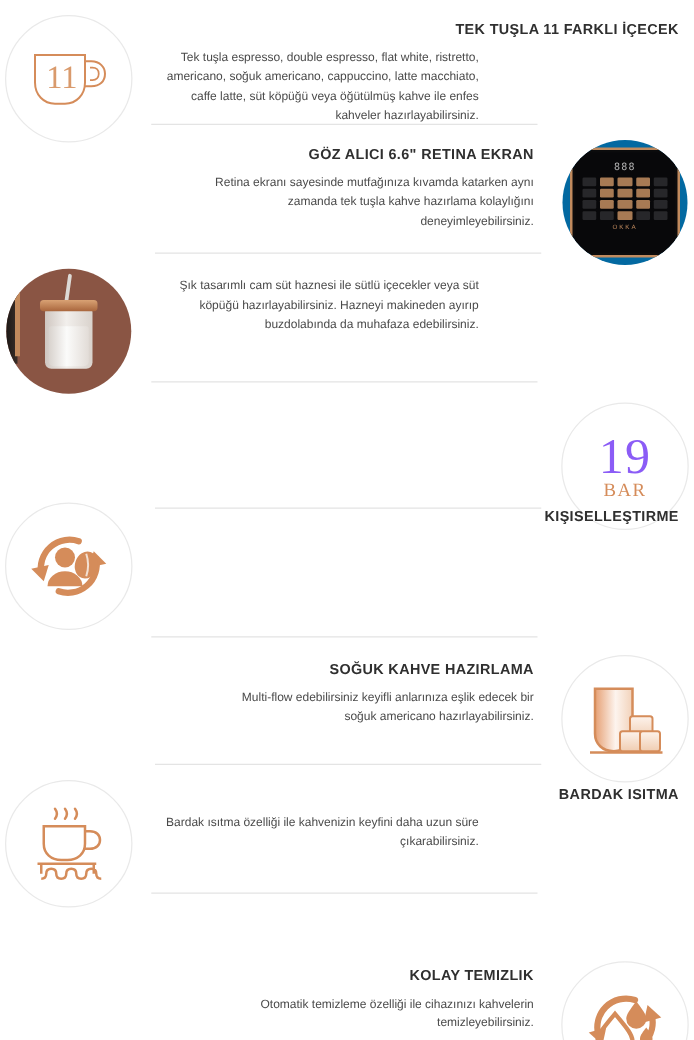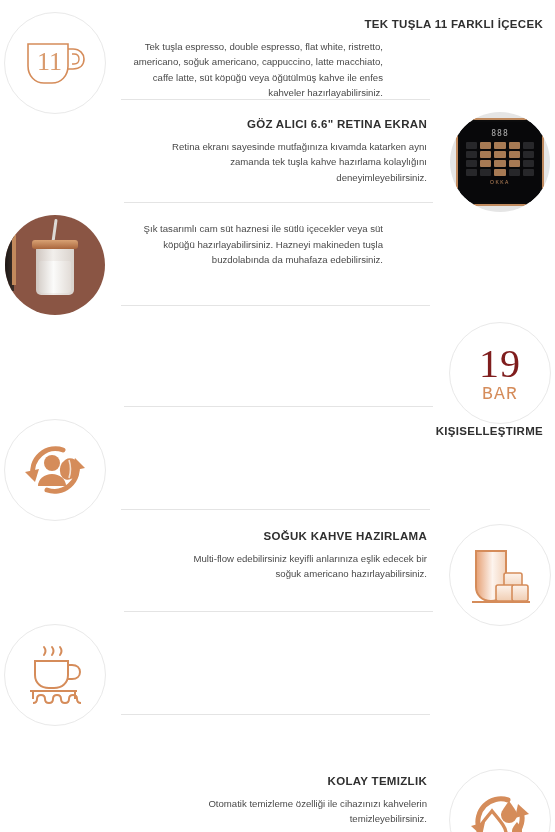--- a/index.html
+++ b/index.html
@@ -74,35 +74,35 @@
   .ac{stroke:#d58c5a;fill:none;}
   .acf{fill:#d58c5a;}
 
   
   .bar19{
     display:flex;flex-direction:column;align-items:center;justify-content:center;
     line-height:1;
   }
   .bar19 .n{
     font-family:"Liberation Serif", serif;
-    font-size:40px;color:#7f1d1d;font-weight:normal;letter-spacing:1px;
+    font-size:40px;color:#8b5cf6;font-weight:normal;letter-spacing:1px;
   }
   .bar19 .t{
-    font-family:Liberation Mono, monospace;
-    font-size:18px;color:#d58c5a;letter-spacing:1.2px;margin-top:1px;
+    font-family:Liberation Serif, serif;
+    font-size:15px;color:#d58c5a;letter-spacing:1.2px;margin-top:1px;
   }
 
   
   .cup11 .num{
     font-family:"Liberation Serif", serif;
     font-size:26px;fill:#d99a6c;
   }
 
   
-  .photo-panel{background:#e5e5e5;}
+  .photo-panel{background:#0369a1;}
   .panel-bezel{
     position:absolute;inset:6px;
     border-radius:10px;
     border:2px solid #c08a5e;
     background:#0b0b0c;
   }
   .panel-screen{
     position:absolute;inset:10px;
     border-radius:7px;
     background:#08080a;
@@ -226,40 +226,40 @@
           <div class="jar-side"></div>
           <div class="jar-sideaccent"></div>
           <div class="jar-tube"></div>
           <div class="jar-body"></div>
           <div class="jar-milk"></div>
           <div class="jar-lid"></div>
         </div>
       </div>
     </div>
     <div class="txt">
-      <p class="body">Şık tasarımlı cam süt haznesi ile sütlü içecekler veya süt köpüğü hazırlayabilirsiniz. Hazneyi makineden tuşla buzdolabında da muhafaza edebilirsiniz.</p>
+      <p class="body">Şık tasarımlı cam süt haznesi ile sütlü içecekler veya süt köpüğü hazırlayabilirsiniz. Hazneyi makineden ayırıp buzdolabında da muhafaza edebilirsiniz.</p>
     </div>
   </div>
   <div class="divider" style="left:121px;top:305px;width:309px;"></div>
 
   <div class="row rev" style="top:318px;">
     <div class="media">
       <div class="circle ring">
         <div class="bar19">
           <span class="n">19</span>
           <span class="t">BAR</span>
         </div>
       </div>
     </div>
     <div class="txt">
     </div>
   </div>
   <div class="divider" style="left:124px;top:406px;width:309px;"></div>
 
-  <div class="row" style="top:415px;">
+  <div class="row" style="top:398px;">
     <div class="media">
       <div class="circle ring">
         <svg width="76" height="76" viewBox="0 0 76 76" aria-hidden="true">
           <path class="ac" stroke-width="5" stroke-linecap="round" d="M16 44 a23 23 0 0 1 30 -26"></path>
           <path class="acf" d="M8 40 l14 -3 l-4 13 z"></path>
           <path class="ac" stroke-width="5" stroke-linecap="round" d="M60 32 a23 23 0 0 1 -30 26"></path>
           <path class="acf" d="M68 36 l-14 3 l4 -13 z"></path>
           <circle class="acf" cx="35" cy="31" r="8"></circle>
           <path class="acf" d="M21 54 a14 12 0 0 1 28 0 z"></path>
           <ellipse class="acf" cx="52" cy="37" rx="9" ry="11" transform="rotate(18 52 37)"></ellipse>
@@ -308,20 +308,24 @@
       <div class="circle ring">
         <svg width="76" height="72" viewBox="0 0 76 72" aria-hidden="true">
           <path class="ac" stroke-width="2" stroke-linecap="round" d="M27 16 q3 -4 0 -8 M35 16 q3 -4 0 -8 M43 16 q3 -4 0 -8"></path>
           <path class="ac" stroke-width="2" d="M18 22 h33 v14 c0 8 -6 13 -14 13 h-5 c-8 0 -14 -5 -14 -13 z"></path>
           <path class="ac" stroke-width="2" d="M51 26 h4 c5 0 8 3 8 7 c0 4 -3 7 -8 7 h-4"></path>
           <line class="ac" stroke-width="2" x1="13" y1="52" x2="60" y2="52"></line>
           <path class="ac" stroke-width="2" d="M16 52 v8 M16 64 q4 0 4 -4 q0 -4 4 -4 q4 0 4 4 q0 4 4 4 q4 0 4 -4 q0 -4 4 -4 q4 0 4 4 q0 4 4 4 q4 0 4 -4 q0 -4 4 -4 q4 0 4 4 q0 4 4 4 M58 52 v8"></path>
         </svg>
       </div>
     </div>
+    <div class="txt">
+      <div class="title">BARDAK ISITMA</div>
+      <p class="body">Bardak ısıtma özelliği ile kahvenizin keyfini daha uzun süre çıkarabilirsiniz.</p>
+    </div>
   </div>
   <div class="divider" style="left:121px;top:714px;width:309px;"></div>
 
   <div class="row rev" style="top:765px;">
     <div class="media">
       <div class="circle ring">
         <svg width="76" height="76" viewBox="0 0 76 76" aria-hidden="true">
           <path class="ac" stroke-width="5" stroke-linecap="round" d="M17 47 a23 23 0 0 1 29 -29"></path>
           <path class="acf" d="M9 44 l14 -4 l-3 14 z"></path>
           <path class="ac" stroke-width="5" stroke-linecap="round" d="M59 29 a23 23 0 0 1 -29 29"></path>

